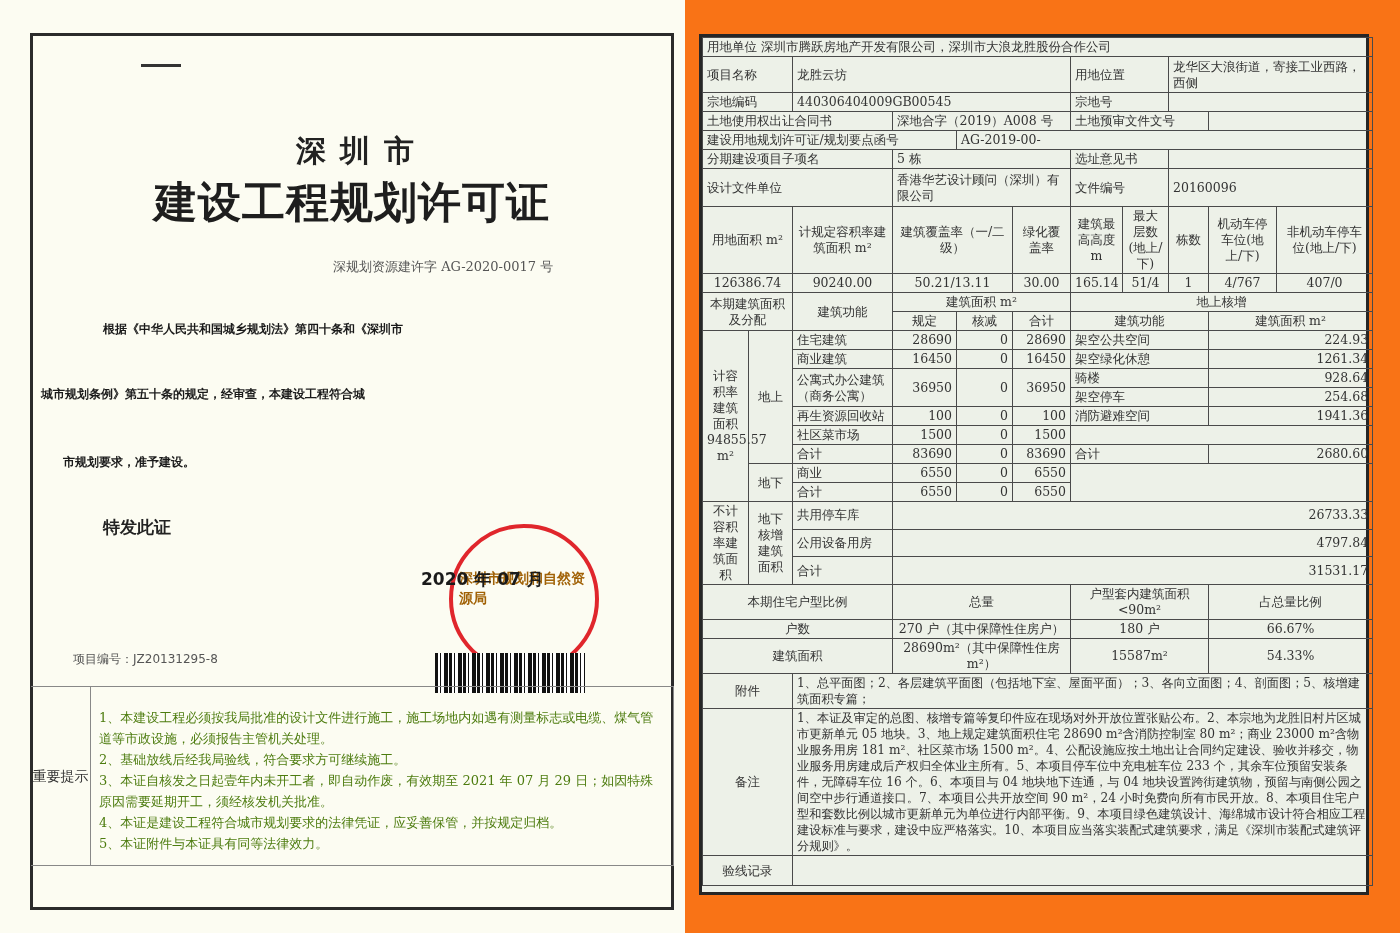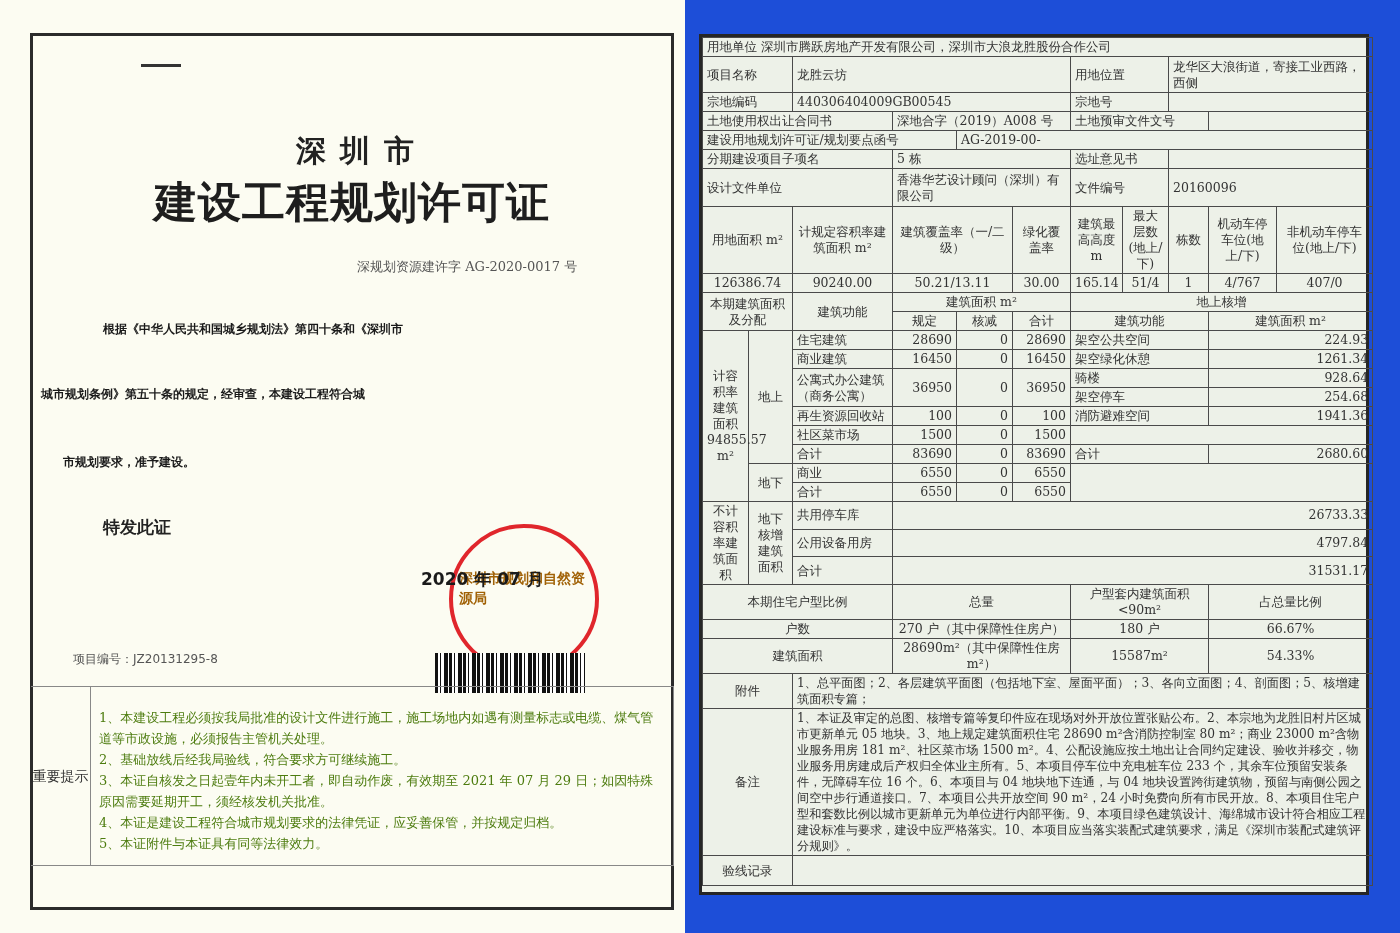--- a/index.html
+++ b/index.html
@@ -15,21 +15,21 @@
     position: absolute; left: 0; top: 0; width: 685px; height: 933px;
     background: #fcfcf2;
   }
   .left-frame {
     position: absolute; left: 30px; top: 33px; width: 644px; height: 877px;
     border: 3px solid #2b2b2b;
   }
   .dash-mark { position: absolute; left: 108px; top: 28px; width: 40px; height: 3px; background: #333; }
   .city { position: absolute; left: 0; width: 100%; top: 95px; text-align: center; font-size: 30px; font-weight: bold; letter-spacing: 14px; color: #222; padding-left: 20px; }
   .cert-title { position: absolute; left: 0; width: 100%; top: 138px; text-align: center; font-size: 43px; font-weight: bold; letter-spacing: 1px; color: #1e1e1e; }
-  .cert-no { position: absolute; left: 300px; top: 222px; font-family: "DejaVu Serif", serif; font-size: 13px; color: #555; margin-left: 24px; }
+  .cert-no { position: absolute; left: 300px; top: 222px; font-family: "DejaVu Serif", serif; font-size: 13px; color: #555; }
   .para { position: absolute; left: 40px; right: 30px; font-size: 12px; font-weight: bold; color: #1a1a1a; }
   .p1 { top: 285px; left: 70px; }
   .p2 { top: 350px; left: 8px; }
   .p3 { top: 418px; left: 30px; }
   .issuer { position: absolute; left: 70px; top: 480px; font-size: 17px; font-weight: bold; color: #222; }
   .stamp {
     position: absolute; left: 416px; top: 488px; width: 150px; height: 150px;
     border: 4px solid #e0262c; border-radius: 50%;
   }
   .stamp-text { position: absolute; left: 6px; top: 40px; width: 130px; text-align: left; color: #a16207; font-size: 14px; font-weight: bold; line-height: 20px; }
@@ -43,21 +43,21 @@
     position: absolute; left: -2px; top: 650px; width: 643px; height: 180px;
     border: 1px solid #888; border-left: none;
     display: flex;
   }
   .notice-label { width: 60px; border-right: 1px solid #888; display: flex; align-items: center; justify-content: center; font-size: 14px; line-height: 22px; color: #333; text-align: center; font-family: "DejaVu Serif", serif; }
   .notice-list { flex: 1; padding: 20px 10px 0 8px; font-family: "DejaVu Serif", serif; font-size: 13px; line-height: 21px; color: #4d7c0f; }
 
   
   .right-page {
     position: absolute; left: 685px; top: 0; width: 715px; height: 933px;
-    background: #1d4ed8;
+    background: #f97316;
   }
   .form-frame {
     position: absolute; left: 14px; top: 34px; width: 670px; height: 861px;
     border: 3px solid #262626; background: #edf1e8;
   }
   table.form { width: 100%; border-collapse: collapse; font-family: "DejaVu Serif", serif; font-size: 12.5px; color: #333; table-layout: fixed; }
   table.form td { border: 1px solid #4a4a4a; padding: 1px 4px; vertical-align: middle; line-height: 16px; }
   .c { text-align: center; }
   .r { text-align: right; }
   .note { font-size: 12.2px; line-height: 17px; padding: 3px 4px; }

